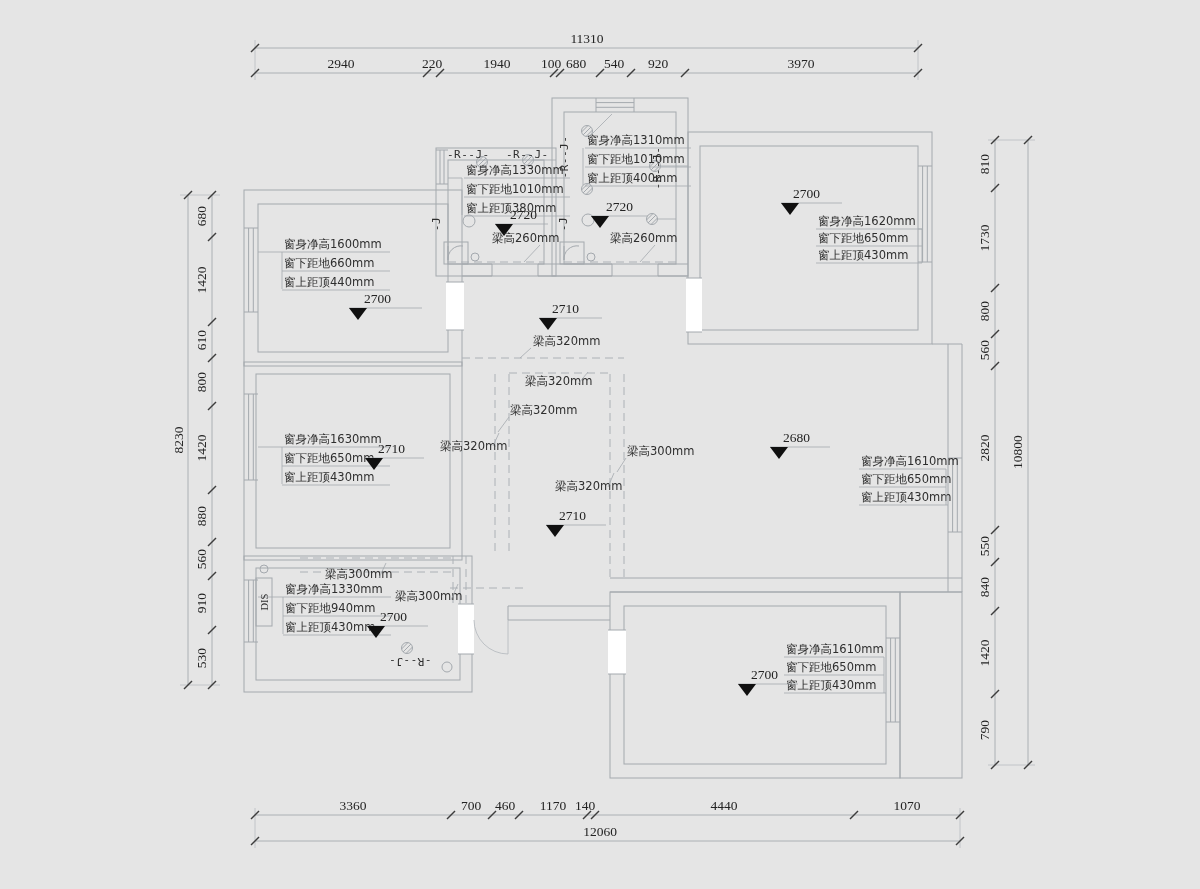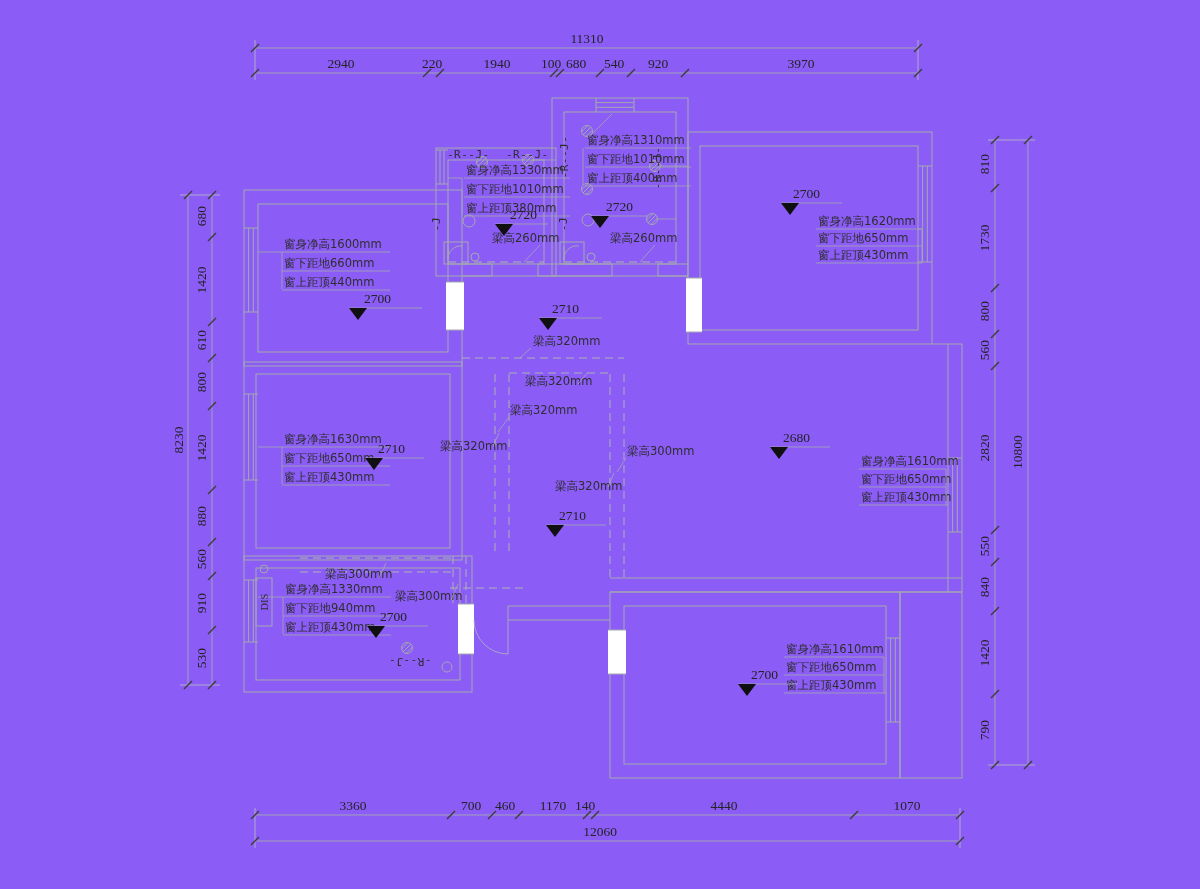--- a/index.html
+++ b/index.html
@@ -1,16 +1,16 @@
 <!DOCTYPE html>
 <html><head>
 <meta charset="utf-8">
 <style>
   html,body{margin:0;padding:0;background:#ffffff;}
-  .stage{position:relative;width:1200px;height:889px;background:#8b5cf6;overflow:hidden;
+  .stage{position:relative;width:1200px;height:889px;background:#e5e5e5;overflow:hidden;
          font-family:"Liberation Sans",sans-serif;}
   svg{position:absolute;left:0;top:0;}
   
   .wall{fill:none;stroke:#a4a9ae;stroke-width:1;}
   .thin{fill:none;stroke:#b3b8bc;stroke-width:0.8;}
   .dash{fill:none;stroke:#acb1b6;stroke-width:1;stroke-dasharray:8 5;}
   .dimline{fill:none;stroke:#a4a9ae;stroke-width:0.9;}
   .ext{fill:none;stroke:#b9bdc1;stroke-width:0.8;}
   .tick{stroke:#3d3d3d;stroke-width:1.4;}
   .leader{fill:none;stroke:#a4a9ae;stroke-width:0.8;}

